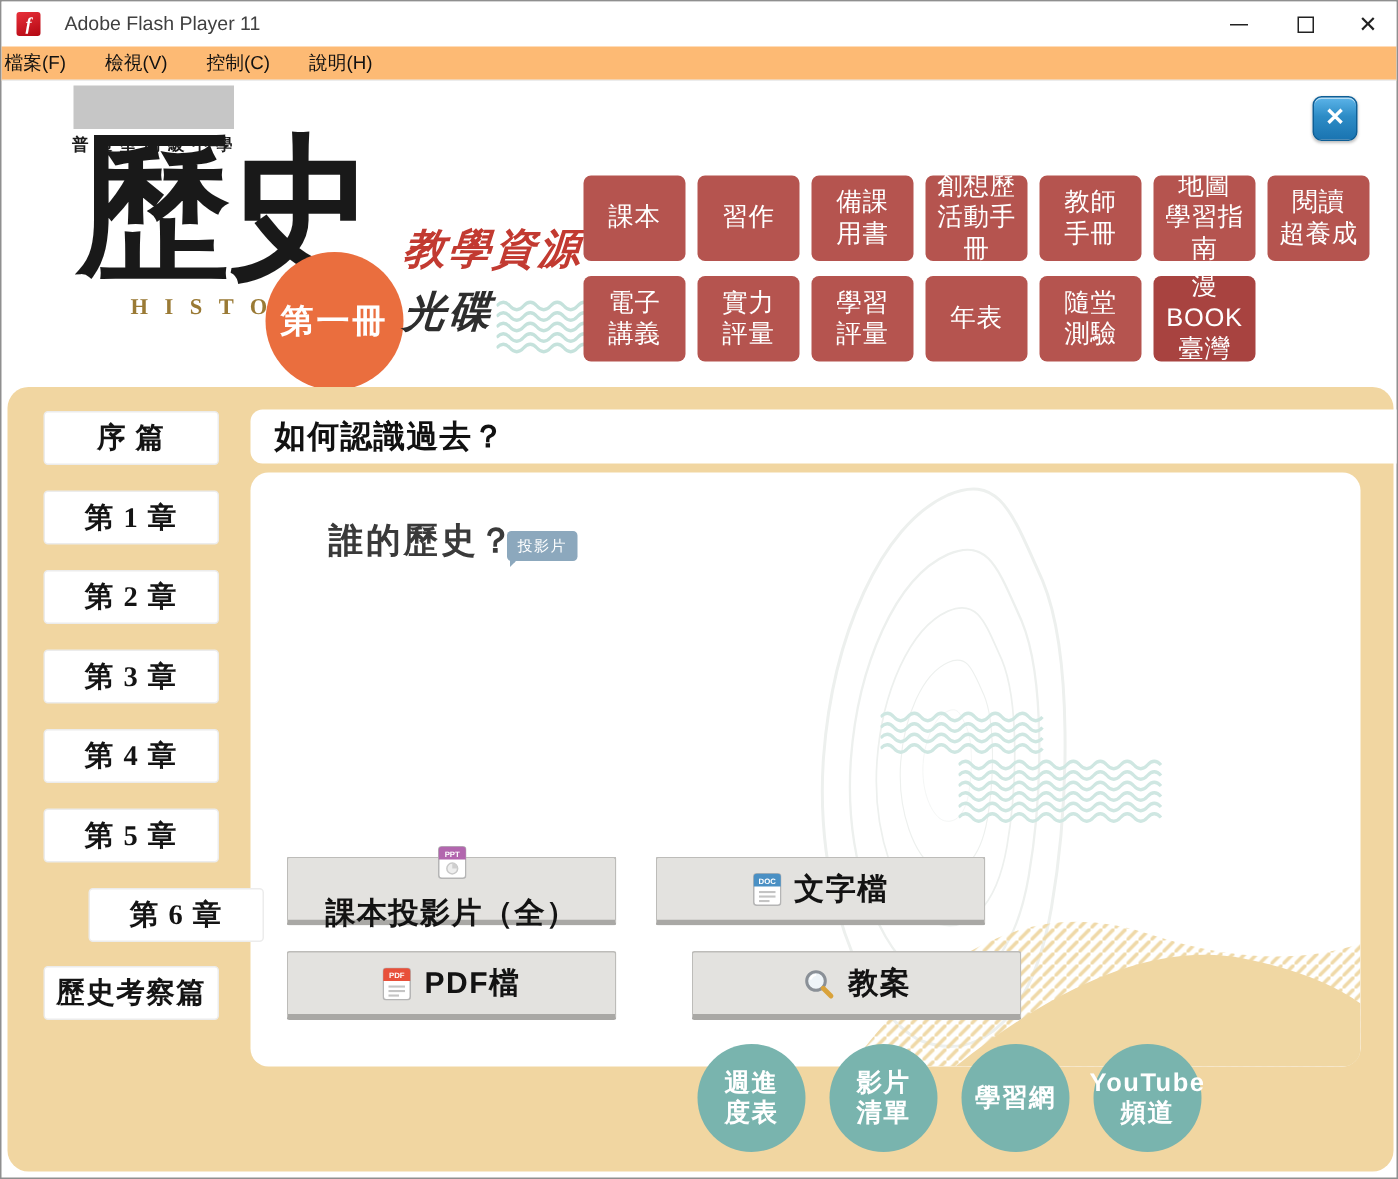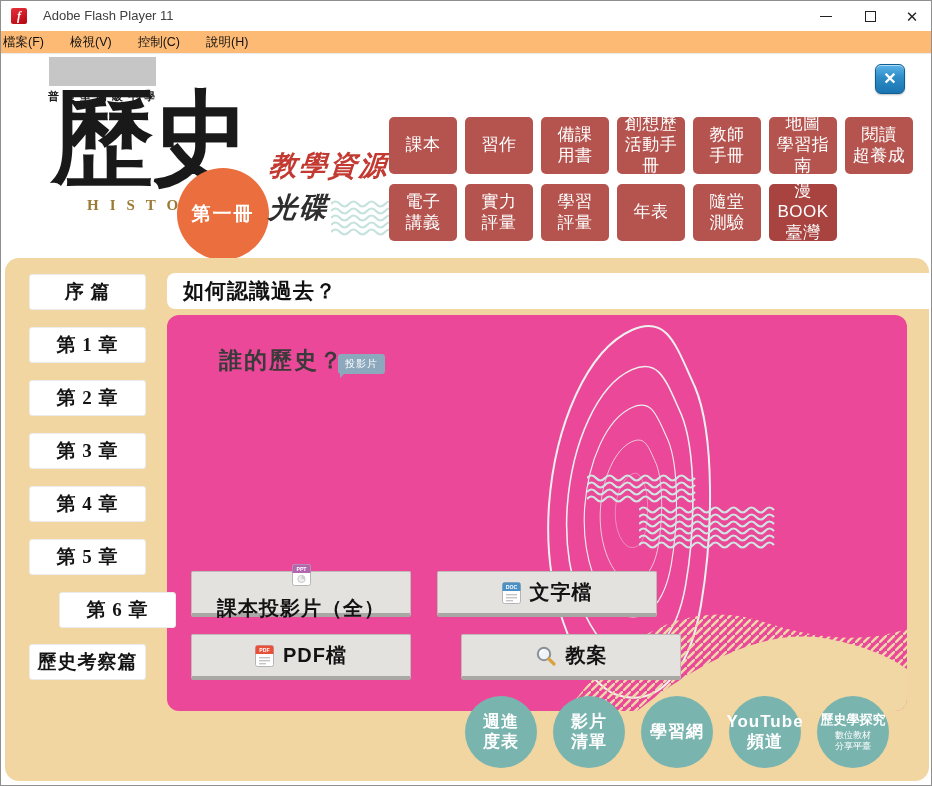--- a/index.html
+++ b/index.html
@@ -21,21 +21,21 @@
   
   .menubar{position:absolute;left:0;top:30px;width:100%;height:23px;background:#fdba74;border-bottom:1px solid #ececec;display:flex;align-items:center;padding-left:2px;}
   .menu-item{font-size:12.5px;color:#111;padding:0 13px 0 0;margin-right:13px;}
 
   
   .logo-ph{position:absolute;left:48px;top:56px;width:107px;height:29px;background:#c6c6c6;}
   .school{position:absolute;left:47px;top:88px;font-size:11px;letter-spacing:5px;color:#1c1c1c;font-weight:600;}
   .big-title{position:absolute;left:50px;top:88px;font-size:103px;line-height:.98;font-weight:700;color:#191919;letter-spacing:-4px;}
   .title-en{position:absolute;left:86px;top:196px;font:600 15px "Liberation Serif",serif;letter-spacing:11px;color:#9a7a35;}
   .vol-circle{position:absolute;left:176px;top:167px;width:92px;height:92px;border-radius:50%;background:#ea6e3e;
-    display:flex;align-items:center;justify-content:center;color:#fff;font-size:19px;font-weight:600;letter-spacing:2px;}
+    display:flex;align-items:center;justify-content:center;color:#fff;font-size:22px;font-weight:600;letter-spacing:2px;}
   .res-line1{position:absolute;left:268px;top:146px;font-style:italic;font-weight:700;font-size:28px;color:#c23a31;letter-spacing:2px;transform:skewX(-4deg);}
   .res-line2{position:absolute;left:268px;top:188px;font-style:italic;font-weight:700;font-size:28px;color:#2e2e2e;letter-spacing:2px;transform:skewX(-4deg);}
   .hdr-waves{position:absolute;left:330px;top:198px;}
   .app-close{position:absolute;left:874px;top:63px;width:30px;height:30px;border-radius:6px;cursor:pointer;
     background:linear-gradient(180deg,#5cb4e9 0%,#2d8cc6 45%,#1a74b1 100%);border:1px solid #0e5e95;
     box-shadow:inset 0 1px 0 rgba(255,255,255,.55),0 1px 2px rgba(0,0,0,.25);
     color:#fff;font-size:16px;font-weight:700;display:flex;align-items:center;justify-content:center;line-height:1;}
 
   
   .grid{position:absolute;left:388px;top:116px;display:grid;grid-template-columns:repeat(7,68px);grid-auto-rows:57px;gap:10px 8px;}
@@ -43,21 +43,21 @@
     display:flex;align-items:center;justify-content:center;text-align:center;white-space:pre-line;cursor:pointer;letter-spacing:.5px;}
   .grid-btn.dark{background:#a84340;}
 
   
   .tan{position:absolute;left:4px;top:257px;width:924px;height:523px;background:#f1d6a1;border-radius:14px;}
   .side-btn{position:absolute;left:24px;width:117px;height:36px;background:#fff;border:1px solid #ececec;border-radius:3px;
     font:700 19px "Liberation Serif","DejaVu Serif",serif;color:#141414;display:flex;align-items:center;justify-content:center;
     letter-spacing:1px;cursor:pointer;}
   .section-bar{position:absolute;left:162px;top:15px;width:833px;height:36px;background:#fff;border-radius:8px;display:flex;align-items:center;}
   .section-title{font-size:21px;font-weight:700;color:#111;padding-left:16px;letter-spacing:1px;}
-  .panel{position:absolute;left:162px;top:57px;width:740px;height:396px;background:#ec4899;border-radius:12px;overflow:hidden;}
+  .panel{position:absolute;left:162px;top:57px;width:740px;height:396px;background:#ffffff;border-radius:12px;overflow:hidden;}
 
   .topic-title{position:absolute;left:52px;top:30px;font-size:23px;font-weight:600;color:#3a3a3a;letter-spacing:2px;}
   .badge{position:absolute;left:171px;top:39px;background:#8ca8bd;color:#fff;font-size:10px;letter-spacing:1px;
     padding:3px 7px;border-radius:3px;}
   .badge:after{content:"";position:absolute;left:2px;bottom:-4px;border:3px solid transparent;border-top-color:#8ca8bd;border-left-color:#8ca8bd;}
 
   .res-btn{position:absolute;width:220px;height:46px;background:#e3e2df;border:1px solid #bdbcb9;border-bottom:4px solid #a9a8a5;
     border-radius:2px;display:flex;align-items:center;justify-content:center;gap:9px;cursor:pointer;}
   .res-label{font-size:20px;font-weight:700;color:#131313;letter-spacing:1px;}
   .fileicon{display:flex;}
@@ -259,18 +259,13 @@
       <div class="main">影片
 清單</div>
     </div>
     <div class="circle" style="left: 640px;">
       <div class="main">學習網</div>
     </div>
     <div class="circle" style="left: 728px;">
       <div class="main">YouTube
 頻道</div>
     </div>
-    <div class="circle" style="left: 816px;">
-      <div class="main sm">歷史學探究</div>
-      <div class="sub">數位教材
-分享平臺</div>
-    </div>
 
 </div>
 </body></html>

